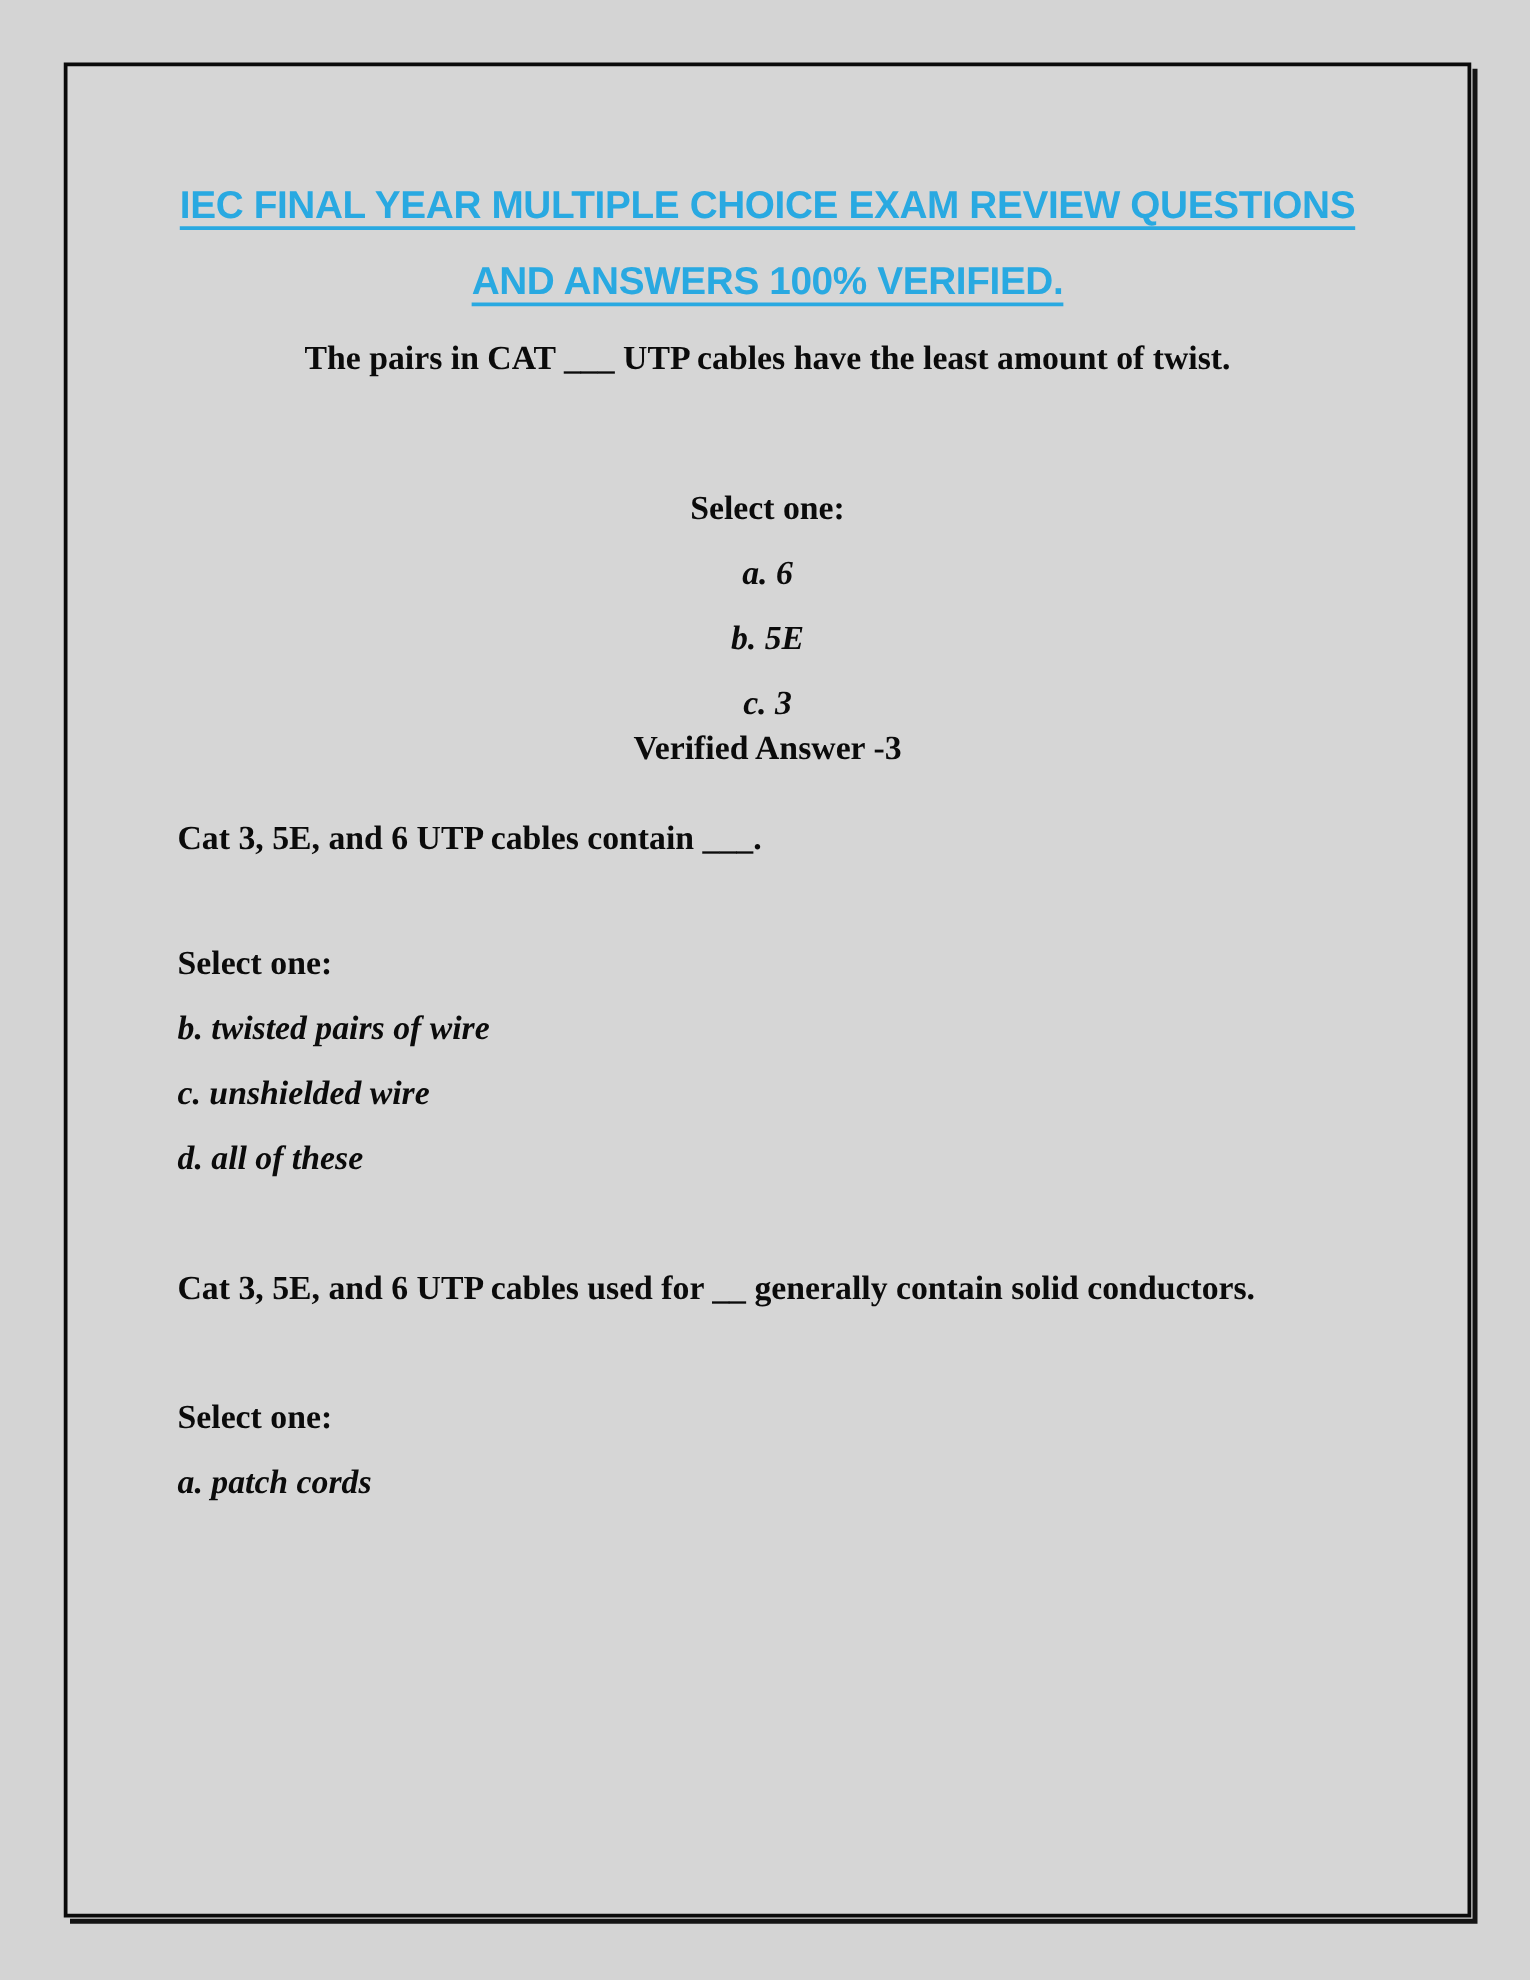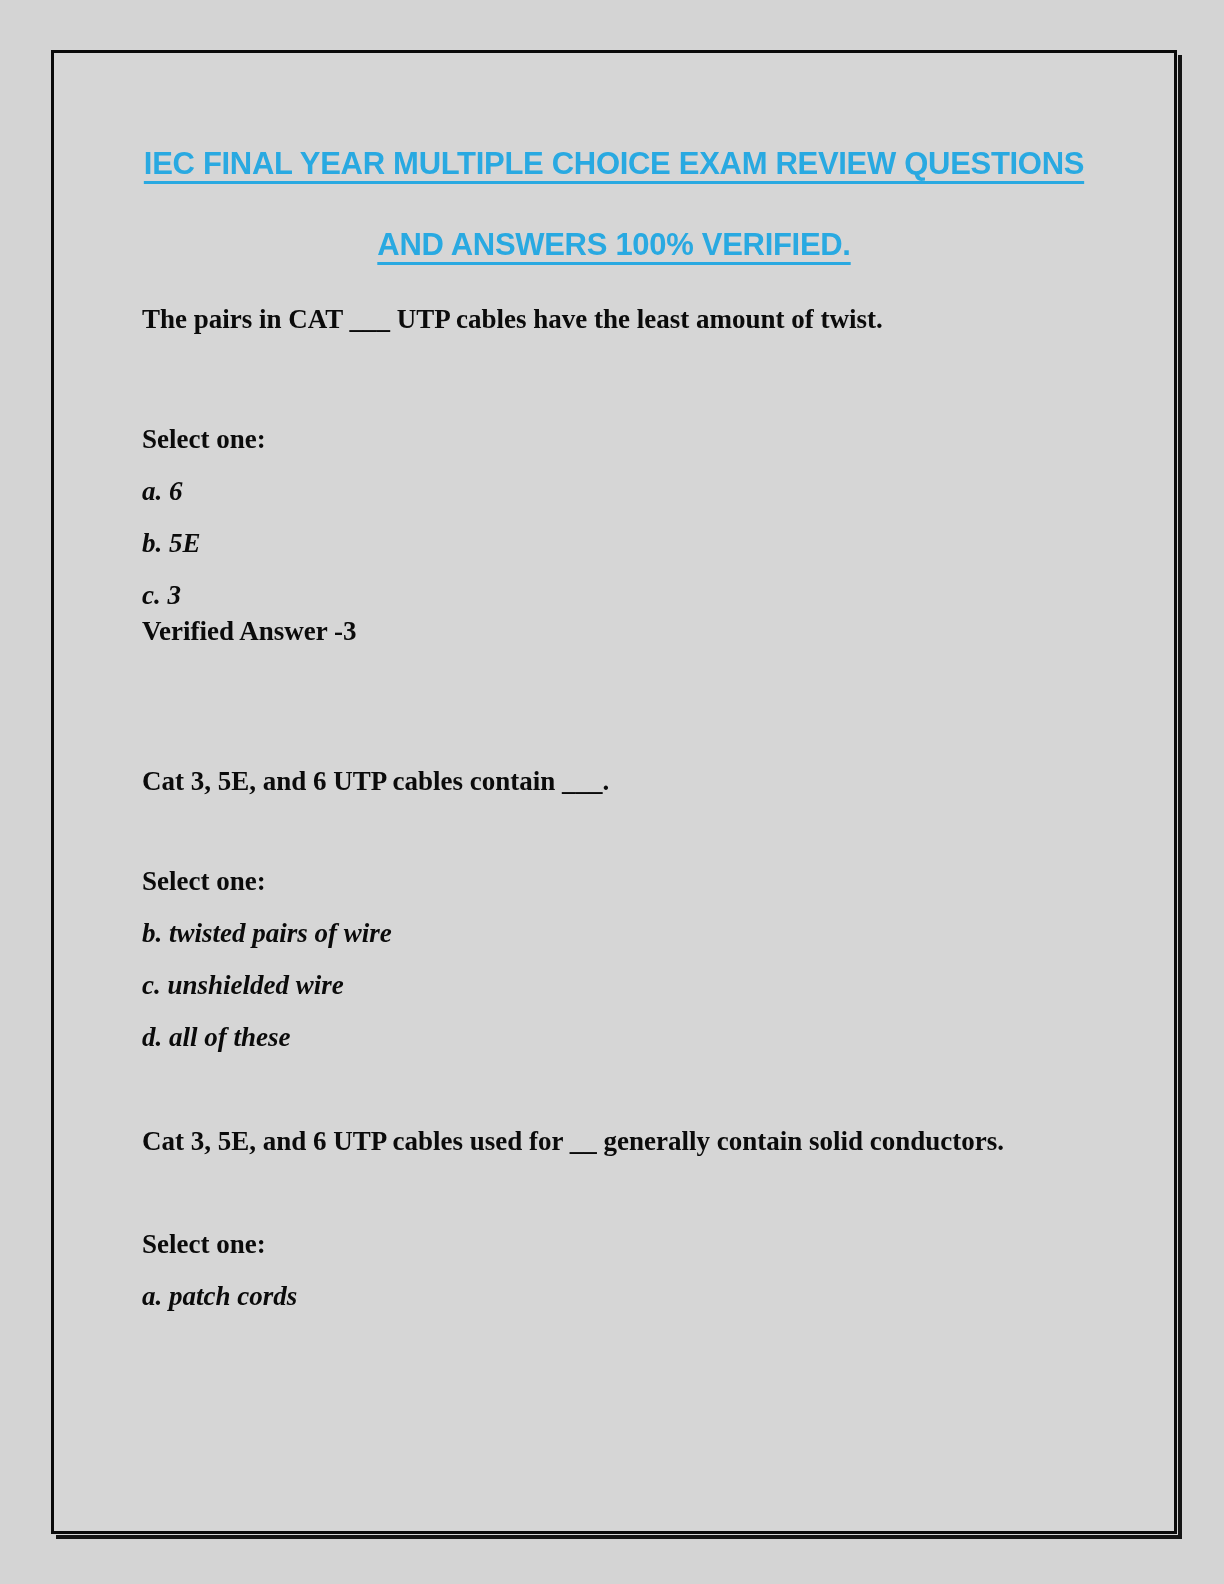--- a/index.html
+++ b/index.html
@@ -35,27 +35,27 @@
     font-weight: bold;
     font-size: 31px;
     line-height: 37px;
     letter-spacing: -0.3px;
     color: #29a9e1;
     text-decoration: underline;
     text-decoration-thickness: 3px;
     text-underline-offset: 7px;
   }
   .title.second {
-    margin-top: 44px;
+    margin-top: 24px;
   }
   .question-block {
     margin: 0;
   }
-  .qb-1 { margin-top: 38px; }
-  .qb-2 { margin-top: 116px; }
+  .qb-1 { margin-top: 25px; text-align: center; }
+  .qb-2 { margin-top: 38px; }
   .qb-3 { margin-top: 70px; }
   p {
     margin: 0;
     color: #0b0b0b;
     font-weight: bold;
   }
   .prompt {
     font-size: 27px;
     line-height: 37px;
     max-width: 950px;

